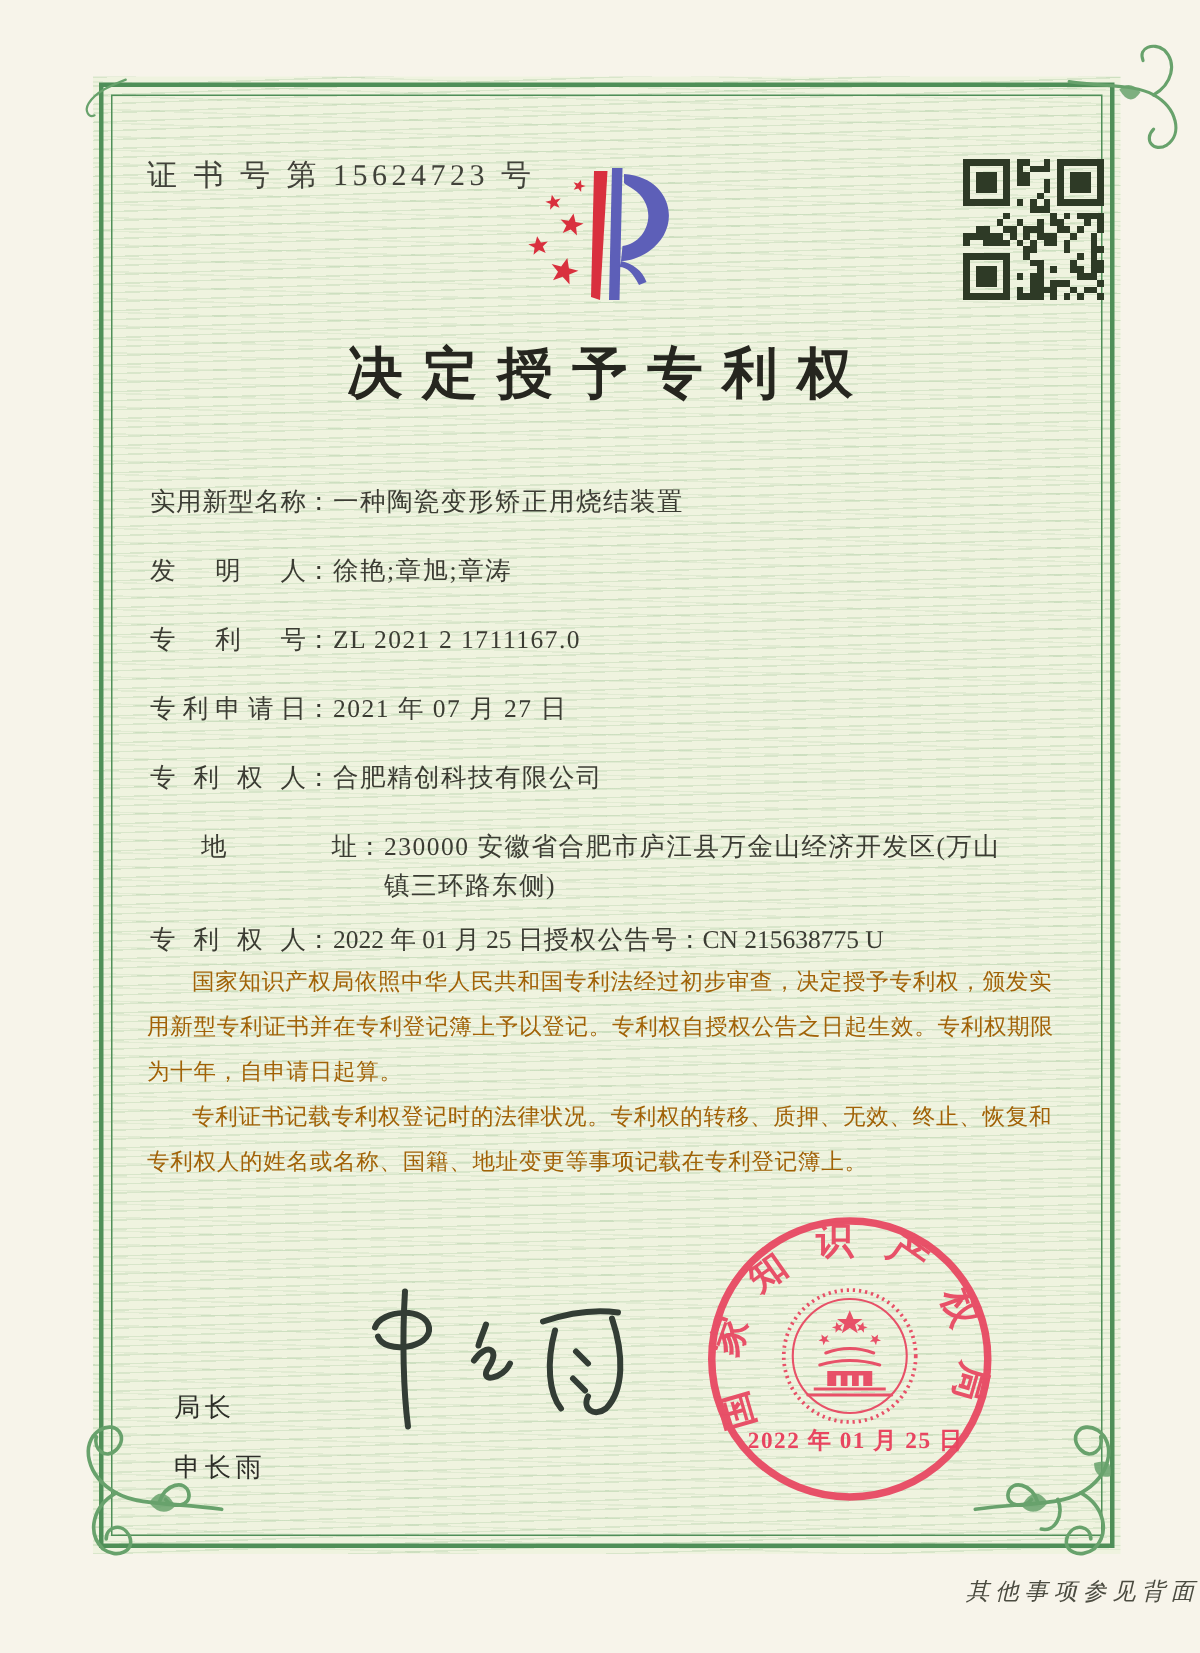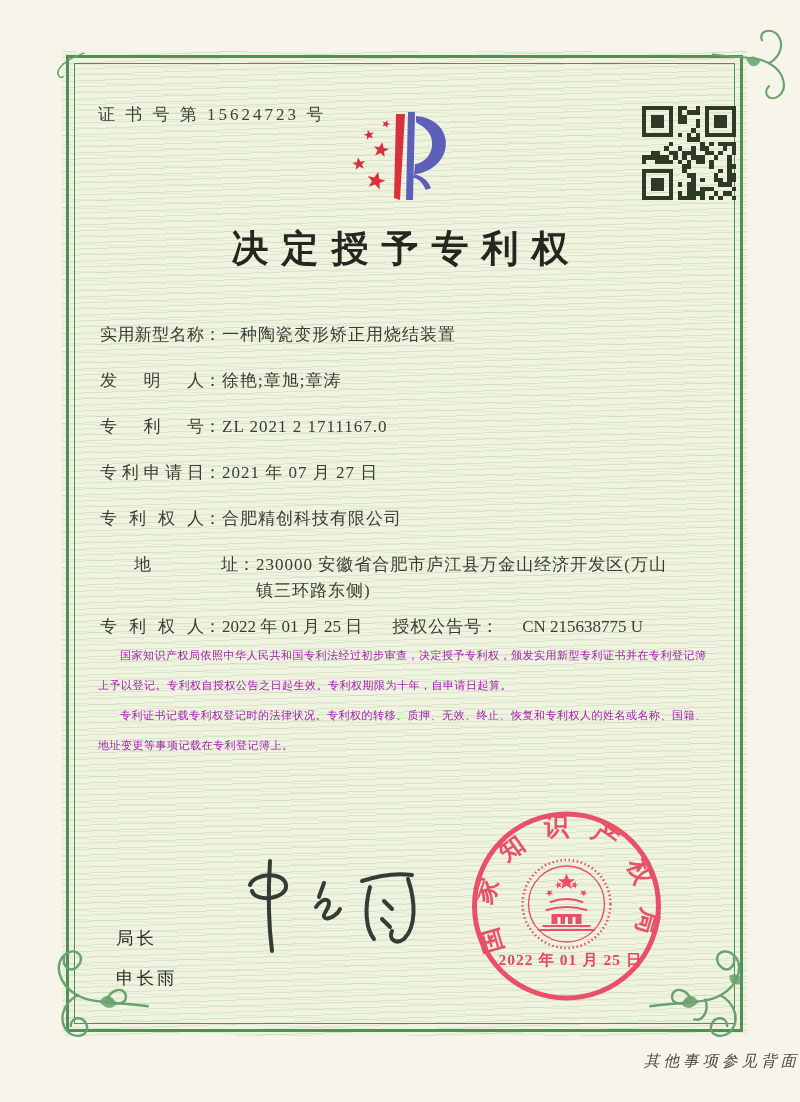--- a/index.html
+++ b/index.html
@@ -22,42 +22,42 @@
     position:absolute;left:66px;top:55px;width:671px;height:971px;
     border:3px solid var(--frame_green,#4f8f58);z-index:2;
   }
   .frame-inner{
     position:absolute;left:74px;top:63px;width:659px;height:959px;
     border:1px solid var(--frame_green,#4f8f58);z-index:2;
   }
   .flourish{position:absolute;z-index:3;color:#68a26c;}
   .cert-no{
     position:absolute;left:98px;top:103px;z-index:4;
-    font-size:17px;letter-spacing:3px;color:#41423a;
+    font-size:20px;letter-spacing:3px;color:#41423a;
   }
   .logo{position:absolute;left:332px;top:108px;z-index:4;}
   .qr{position:absolute;left:642px;top:106px;width:94px;height:94px;z-index:4;}
   .title{
     position:absolute;left:0;top:224px;width:100%;z-index:4;
     text-align:center;font-size:37px;font-weight:700;letter-spacing:13px;
     text-indent:13px;color:#26261f;
   }
   .fields{position:absolute;left:100px;top:322px;width:580px;z-index:4;font-size:17px;}
   .row{display:flex;align-items:flex-start;line-height:26px;margin-bottom:20px;}
   .lbl{display:flex;width:122px;flex:none;}
   .lbl-inner{width:104px;text-align:justify;text-align-last:justify;}
   .val{flex:1;letter-spacing:1px;}
   .row-addr{margin-bottom:10px;margin-left:34px;}
   .row-addr .val{max-width:458px;}
   .row-grant{margin-bottom:0;}
-  .pair2{display:flex;margin-left:30px;gap:24px;}
+  .pair2{display:flex;}
   .pair2 .lbl{width:106px;}
   .paras{
     position:absolute;left:98px;top:640px;width:612px;z-index:4;
-    font-size:11px;line-height:30px;color:#a21caf;letter-spacing:0.5px;
+    font-size:15px;line-height:30px;color:#a16207;letter-spacing:0.5px;
   }
   .paras p{margin:0;text-indent:2em;}
   .signer{
     position:absolute;left:116px;top:918px;z-index:4;
     font-family:"Liberation Sans","DejaVu Sans",sans-serif;
     font-size:17.5px;letter-spacing:3px;color:#2d2e28;line-height:40px;
   }
   .signature{position:absolute;left:212px;top:843px;z-index:4;}
   .seal{position:absolute;left:464px;top:806px;z-index:5;opacity:0.93;}
   .seal-date{

